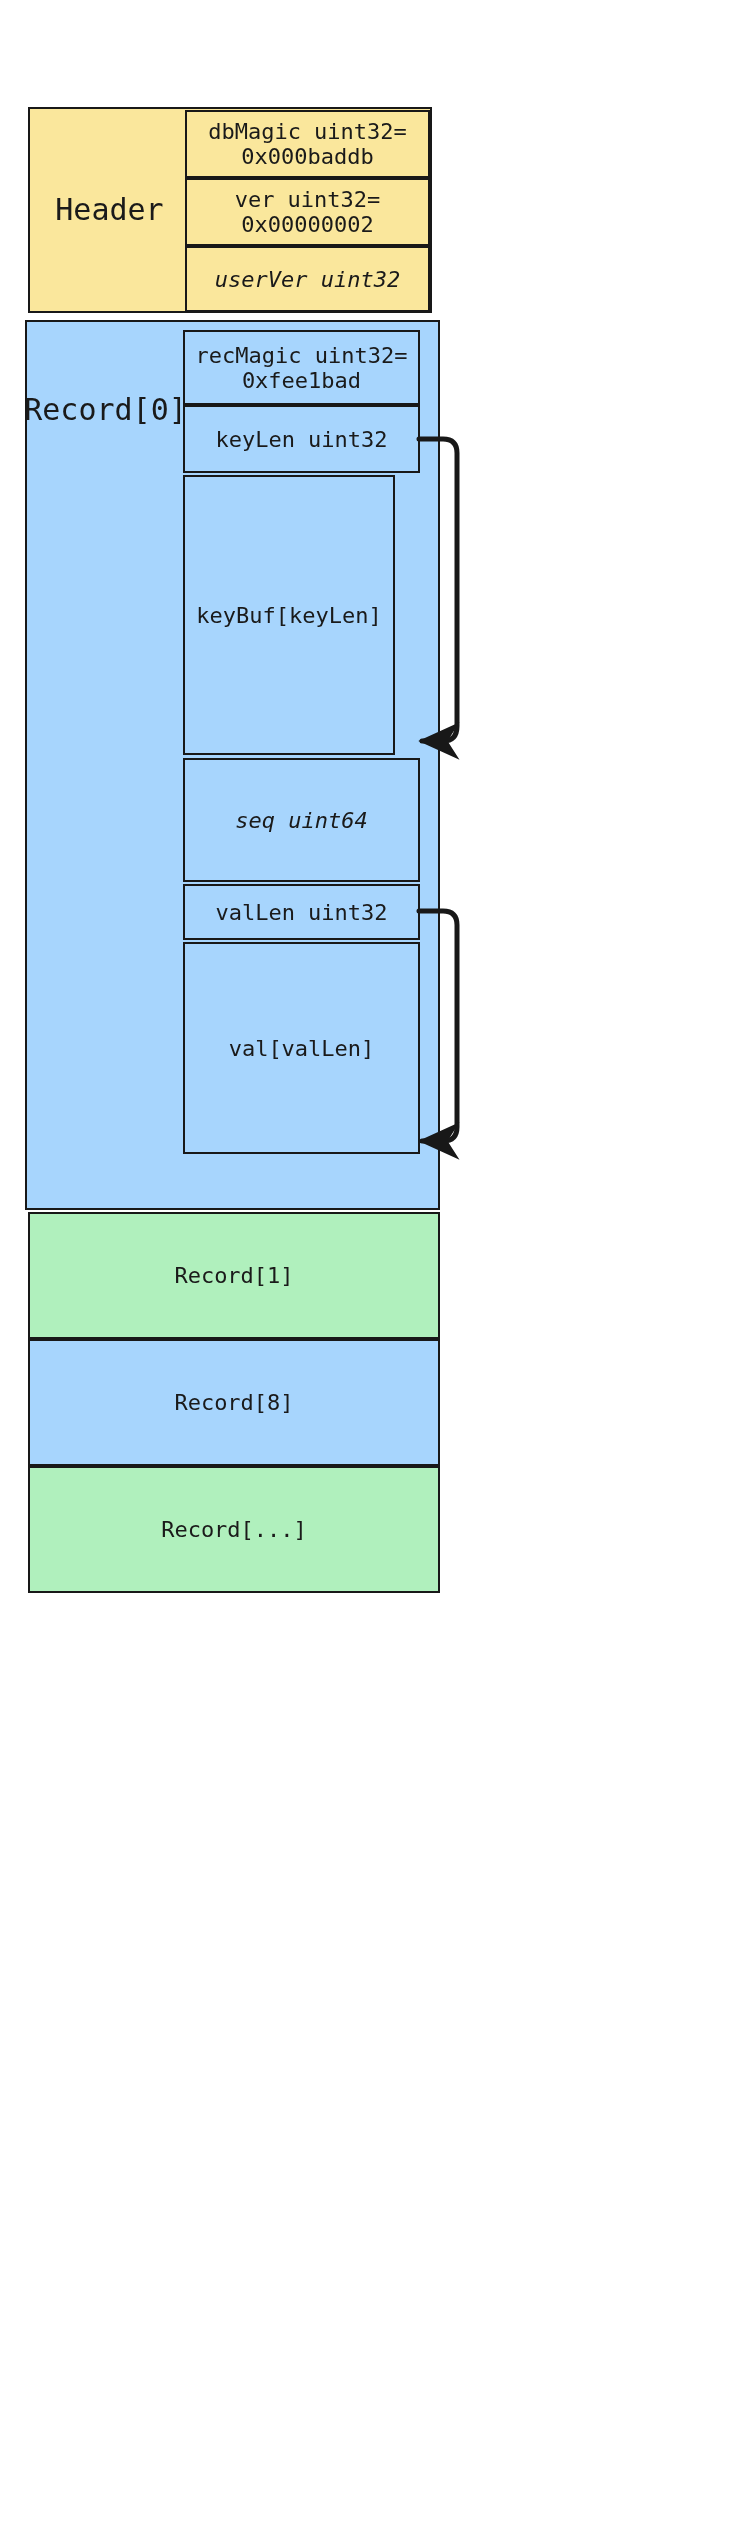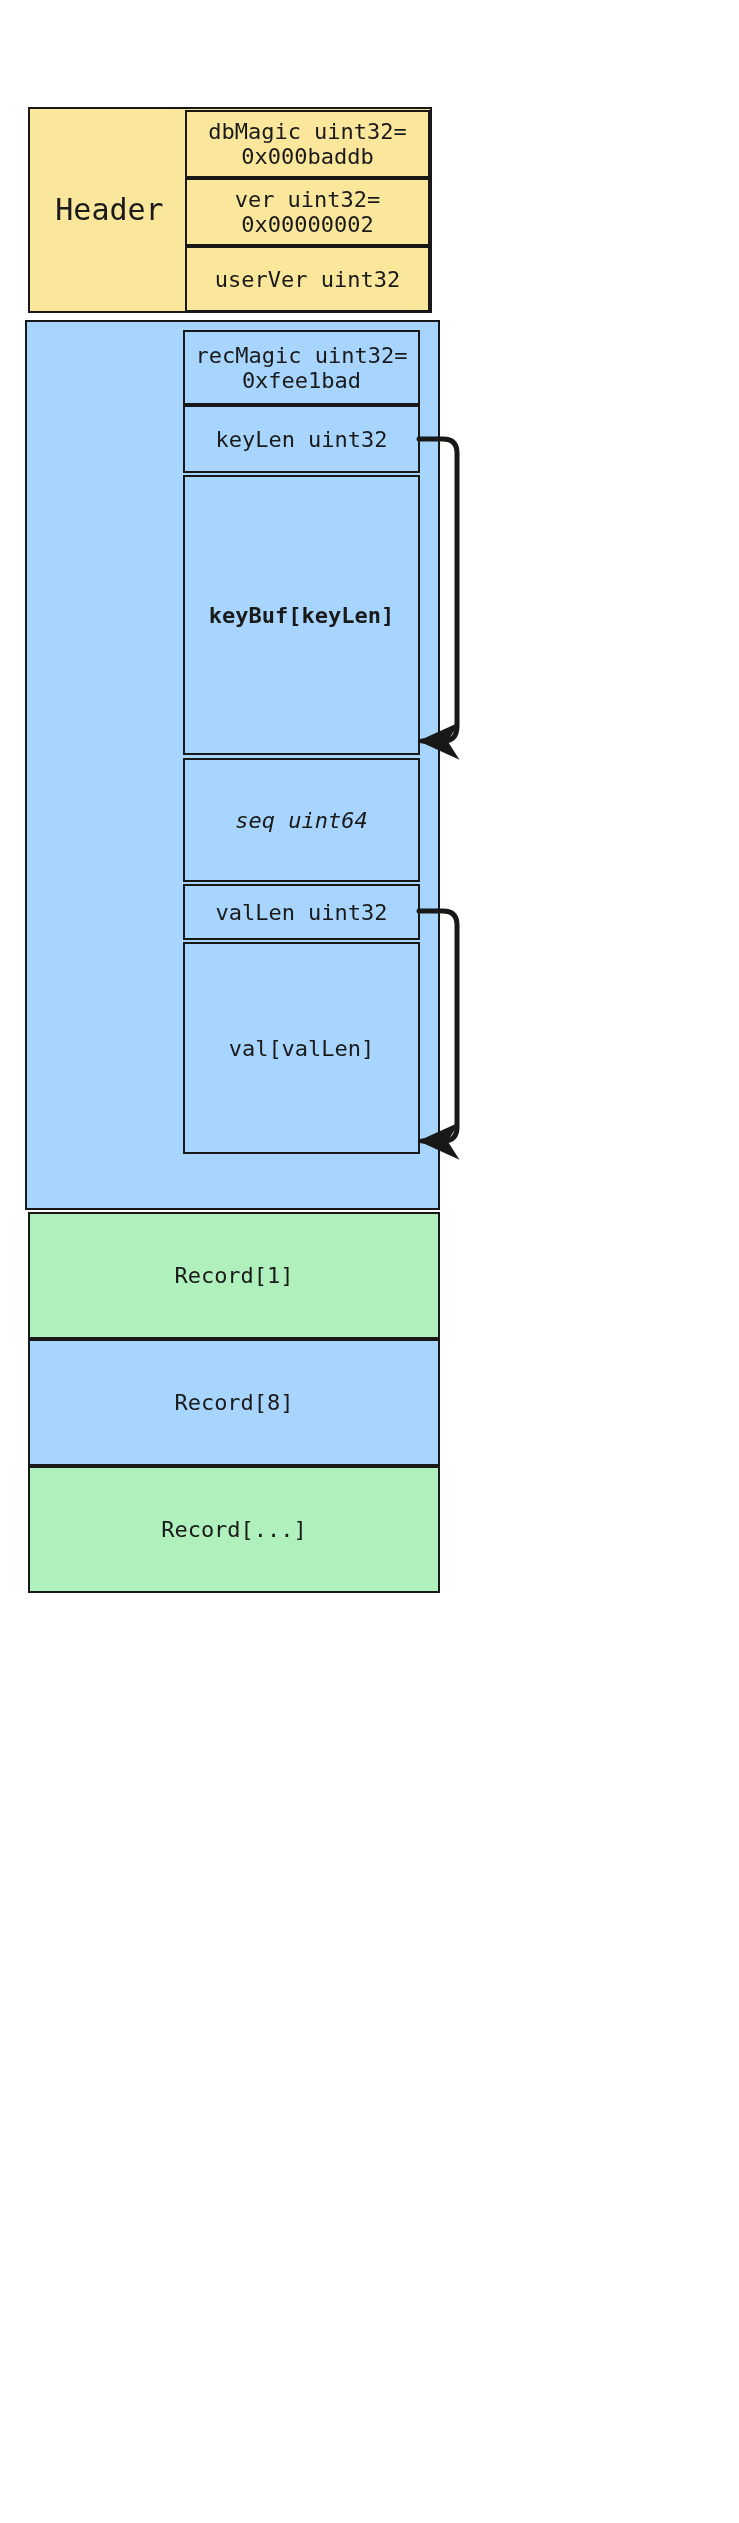--- a/index.html
+++ b/index.html
@@ -57,31 +57,32 @@
   <div class="box fill-yellow outer" style="left:28px;top:107px;width:404px;height:206px;"></div>
 
   <div class="grouplabel" style="left:34px;top:107px;width:151px;height:206px;">Header</div>
 
   <div class="box fill-yellow inner" style="left:185px;top:110px;width:245px;height:68px;">dbMagic uint32=
 0x000baddb</div>
 
   <div class="box fill-yellow inner" style="left:185px;top:178px;width:245px;height:68px;">ver uint32=
 0x00000002</div>
 
-  <div class="box fill-yellow inner" style="left:185px;top:246px;width:245px;height:66px;">userVer uint32</div>
+  <div class="box fill-yellow inner" style="left:185px;top:246px;width:245px;height:66px;font-style:italic;">userVer uint32</div>
 
   <div class="box fill-blue outer" style="left:25px;top:320px;width:415px;height:890px;"></div>
 
+  <div class="grouplabel" style="left:28px;top:380px;width:155px;height:60px;">Record[0]</div>
 
   <div class="box fill-blue inner" style="left:183px;top:330px;width:237px;height:75px;">recMagic uint32=
 0xfee1bad</div>
 
   <div class="box fill-blue inner" style="left:183px;top:405px;width:237px;height:68px;">keyLen uint32</div>
 
-  <div class="box fill-blue inner" style="left:183px;top:475px;width:237px;height:280px;font-weight:bold;">keyBuf[keyLen]</div>
+  <div class="box fill-blue inner" style="left:183px;top:475px;width:212px;height:280px;">keyBuf[keyLen]</div>
 
   <div class="box fill-blue inner" style="left:183px;top:758px;width:237px;height:124px;font-style:italic;">seq uint64</div>
 
   <div class="box fill-blue inner" style="left:183px;top:884px;width:237px;height:56px;">valLen uint32</div>
 
   <div class="box fill-blue inner" style="left:183px;top:942px;width:237px;height:212px;">val[valLen]</div>
 
   <div class="box fill-green outer" style="left:28px;top:1212px;width:412px;height:127px;">Record[1]</div>
 
   <div class="box fill-blue outer" style="left:28px;top:1339px;width:412px;height:127px;">Record[8]</div>

